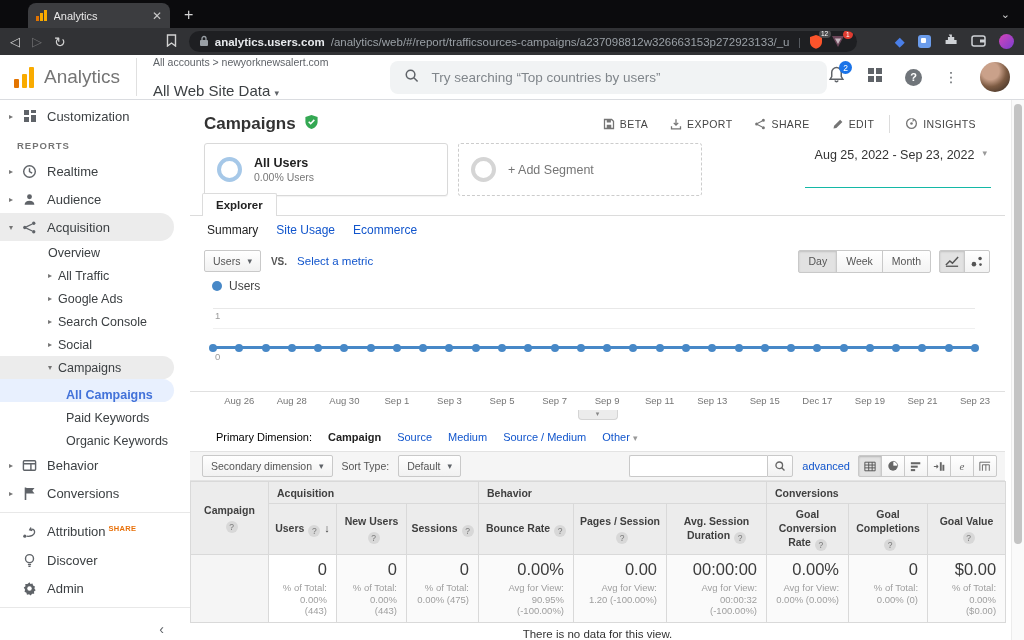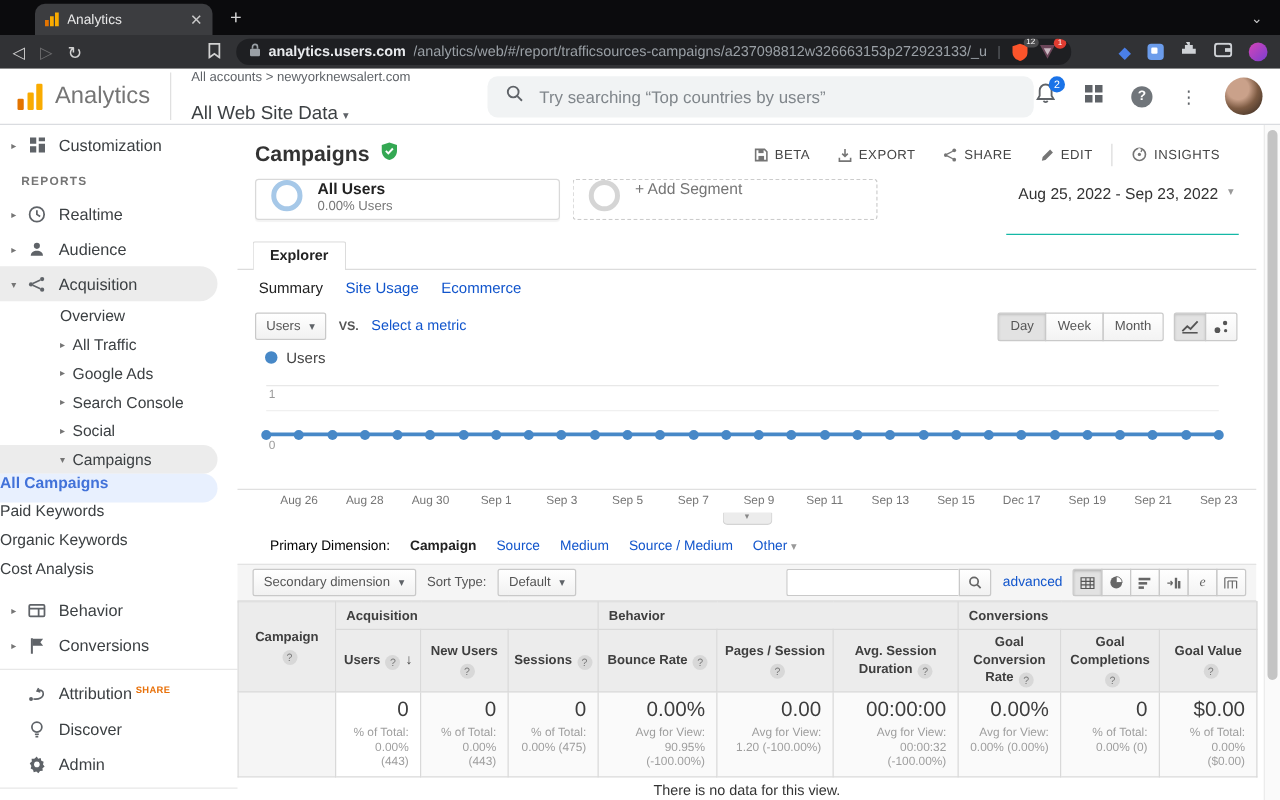--- a/index.html
+++ b/index.html
@@ -73,38 +73,38 @@
   
   .sidebar { width:190px; flex:0 0 190px; padding-top:2px; font-size:13px; color:#3c4043; }
   .s-item { display:flex; align-items:center; height:28px; padding-left:9px; }
   .s-arrow { width:12px; font-size:8px; color:#757575; flex:0 0 12px; }
   .s-icon { width:17px; margin-right:9px; display:flex; justify-content:center; color:#5f6368; }
   .s-label { white-space:nowrap; }
   .s-section { font-size:9.5px; letter-spacing:1px; color:#757575; font-weight:bold; padding:10px 0 6px 17px; }
   .s-sub { height:23px; display:flex; align-items:center; padding-left:48px; font-size:12.5px; color:#3c4043; }
   .s-sub .s-arrow { flex:0 0 10px; width:10px; }
   .s-sub.noarrow { }
-  .s-sub3 { height:23px; display:flex; align-items:flex-start; font-size:12.5px; color:#3c4043; }
+  .s-sub3 { height:23px; display:flex; align-items:flex-end; padding-left:66px; font-size:12.5px; color:#3c4043; }
   .pill-gray { background:#ececec; border-radius:0 16px 16px 0; margin-right:16px; }
   .pill-blue { background:#e8f0fe; border-radius:0 16px 16px 0; margin-right:16px; color:#4272d9; font-weight:bold; }
   .s-div { border-top:1px solid #e8e8e8; margin:5px 0; }
   .beta { color:#e8710a; font-size:7.5px; font-weight:bold; vertical-align:super; margin-left:3px; letter-spacing:.3px;}
   .s-collapse { display:flex; justify-content:flex-end; padding:8px 26px 0 0; color:#5f6368; font-size:14px; }
 
   
   .main { flex:1; position:relative; width:815px; max-width:815px; }
   .report-header { height:37px; display:flex; align-items:center; padding:10px 14px 0 14px; }
   .report-title { font-size:17px; font-weight:bold; color:#333; margin-right:8px; }
   .actions { margin-left:auto; display:flex; align-items:center; margin-right:4px; }
   .action { display:flex; align-items:center; gap:5px; font-size:10.5px; color:#454545; letter-spacing:.4px; padding:0 11px; }
   .action-div { width:1px; height:18px; background:#dcdcdc; margin:0 4px; }
 
   .segment-row { height:51px; display:flex; padding:6px 14px 0 14px; gap:10px; }
-  .seg-box { width:244px; height:33px; background:#fff; border:1px solid #d9d9d9; border-radius:3px;
-             box-shadow:0 1px 1px rgba(0,0,0,.05); display:flex; align-items:flex-start; padding:0 12px; gap:12px; }
+  .seg-box { width:244px; height:53px; background:#fff; border:1px solid #d9d9d9; border-radius:3px;
+             box-shadow:0 1px 1px rgba(0,0,0,.05); display:flex; align-items:center; padding:0 12px; gap:12px; }
   .seg-box.dashed { border:1px dashed #ccc; box-shadow:none; }
   .seg-ring { width:25px; height:25px; border-radius:50%; border:4px solid #a6c8e8; }
   .seg-ring.gray { border-color:#d5d5d5; }
   .seg-title { font-size:12.5px; font-weight:bold; color:#222; }
   .seg-sub { font-size:10.5px; color:#777; margin-top:1px; }
   .seg-add { font-size:12.5px; color:#757575; }
   .date-range { margin-left:auto; margin-top:3px; font-size:12.5px; color:#333;
                 border-bottom:1px solid #14b8a6; padding:2px 4px 4px 10px; display:flex; gap:8px; align-items:flex-start; }
 
   .explorer-row { height:28px; border-bottom:1px solid #dcdcdc; padding-left:12px; display:flex; align-items:flex-end; }
@@ -372,23 +372,20 @@
       <span class="s-label">Campaigns</span>
     </div>
     <div class="s-sub3 pill-blue">
       <span class="s-label">All Campaigns</span>
     </div>
     <div class="s-sub3">
       <span class="s-label">Paid Keywords</span>
     </div>
     <div class="s-sub3">
       <span class="s-label">Organic Keywords</span>
-    </div>
-    <div class="s-sub3">
-      <span class="s-label">Cost Analysis</span>
     </div>
     <div class="s-item" style="margin-top:3px;">
       <span class="s-arrow">▸</span>
       <span class="s-icon">
         <svg width="15" height="15" viewBox="0 0 16 16">
             <rect x="1.5" y="3" width="13" height="10" rx="1" fill="none" stroke="#5f6368" stroke-width="1.5"></rect>
             <path d="M1.5 6.2h13M9.5 6.2v6.8" stroke="#5f6368" stroke-width="1.5"></path>
           </svg>
       </span>
       <span class="s-label">Behavior</span>

